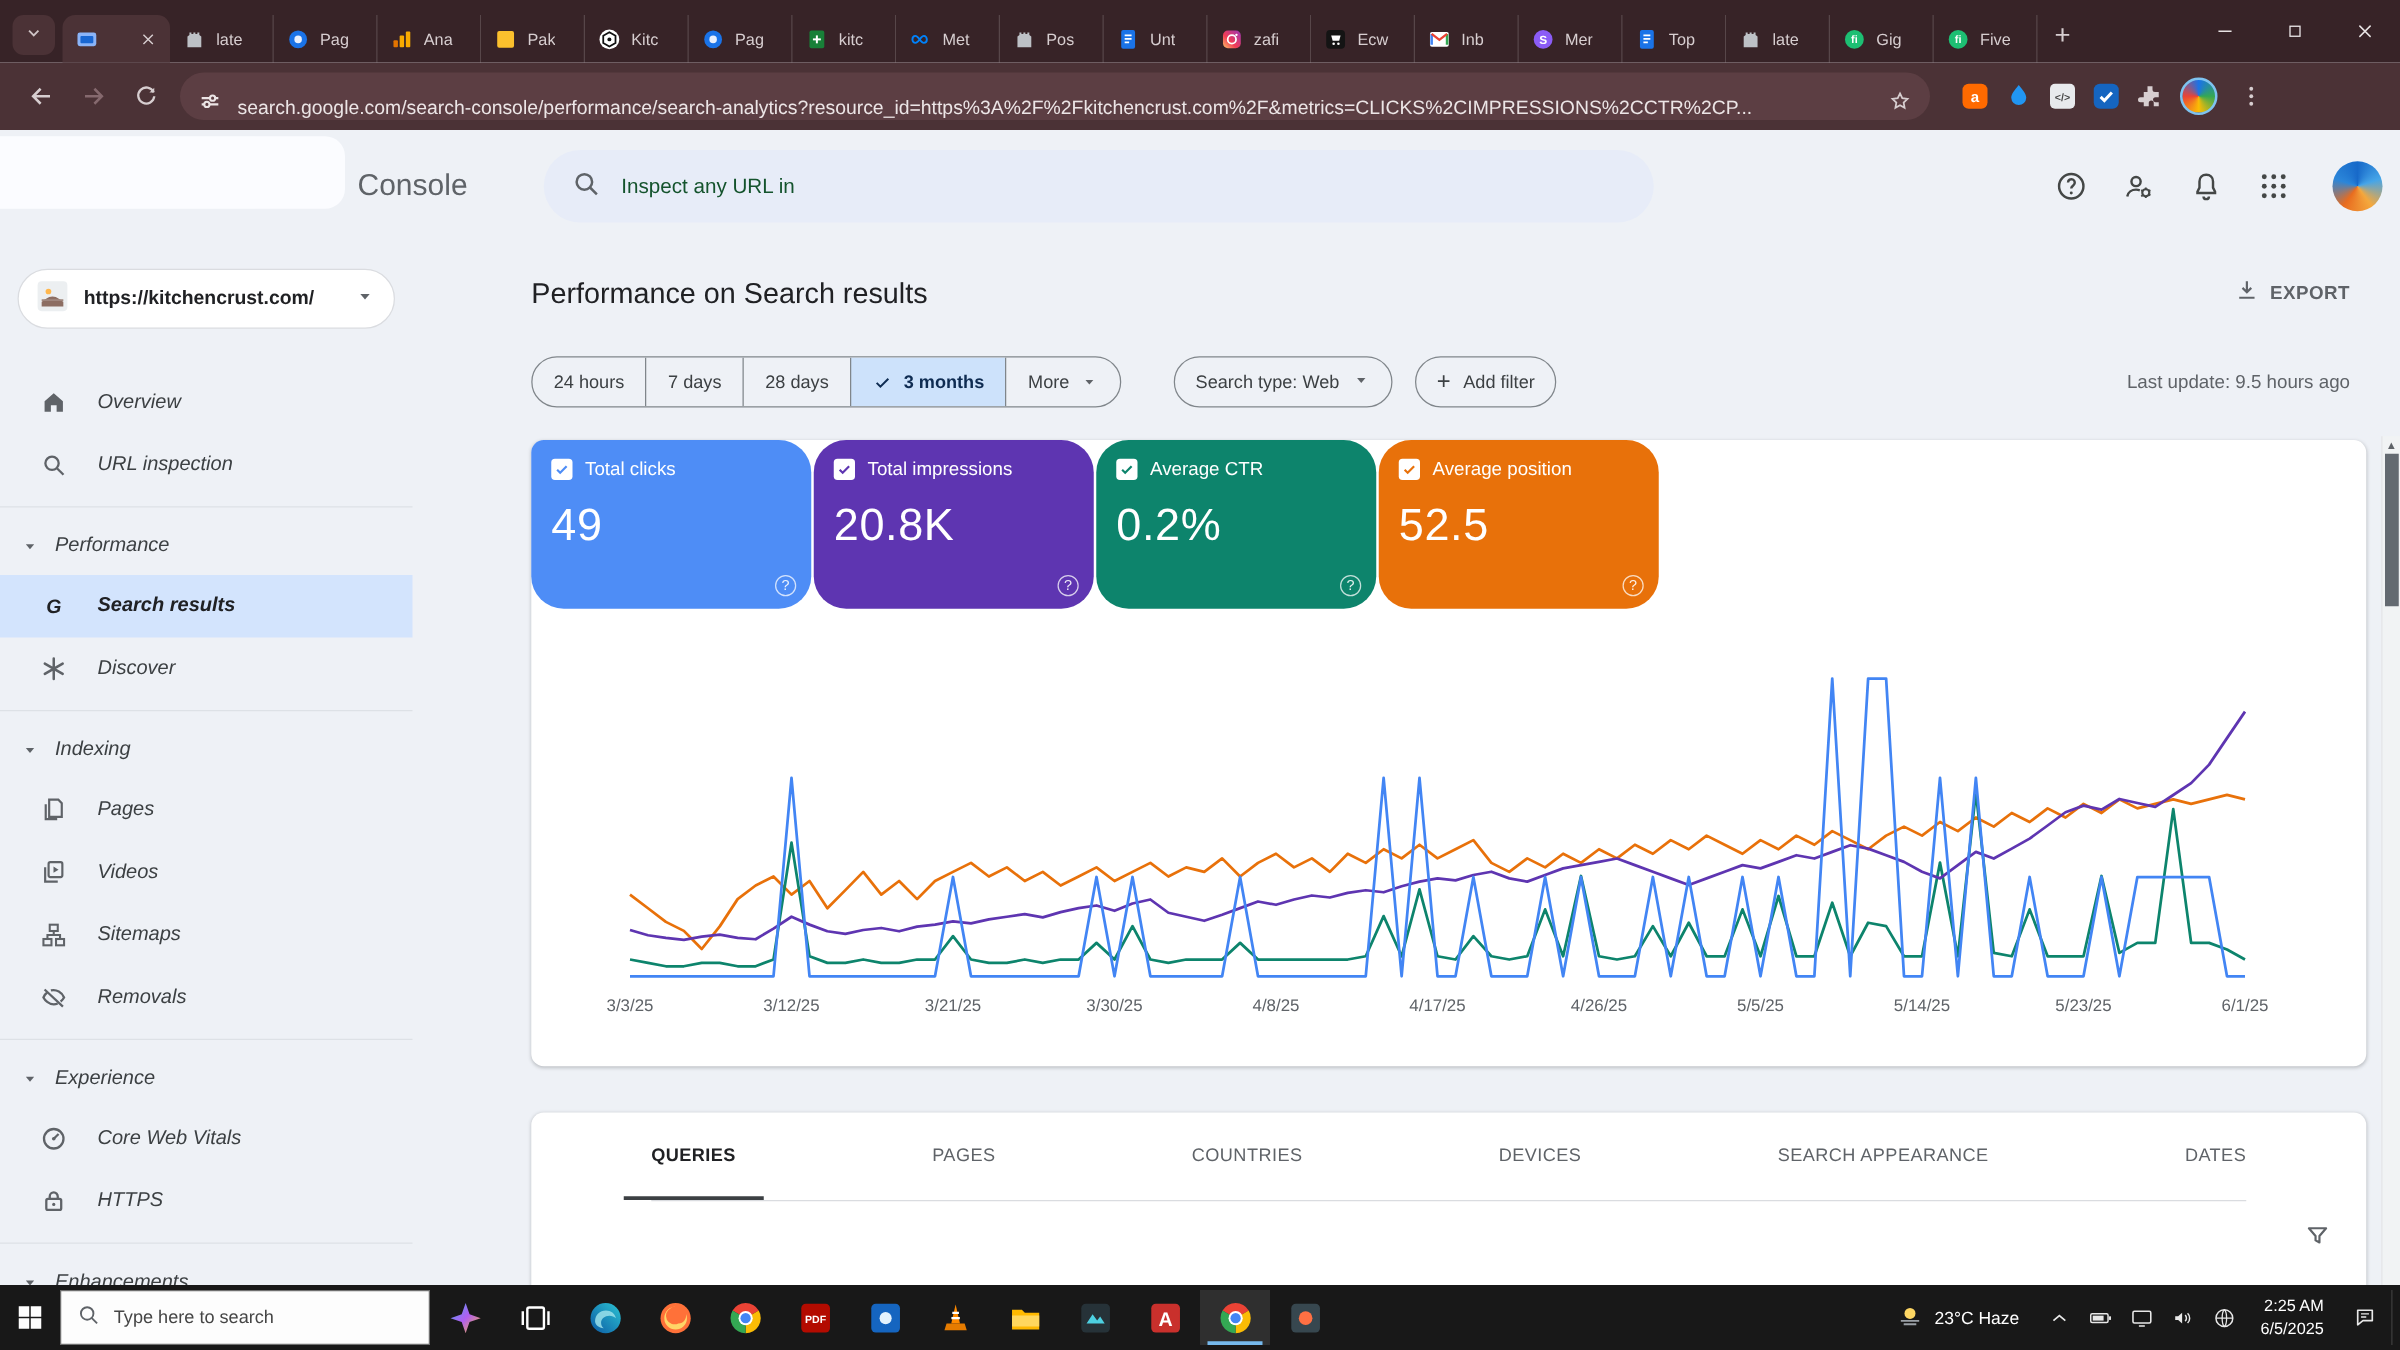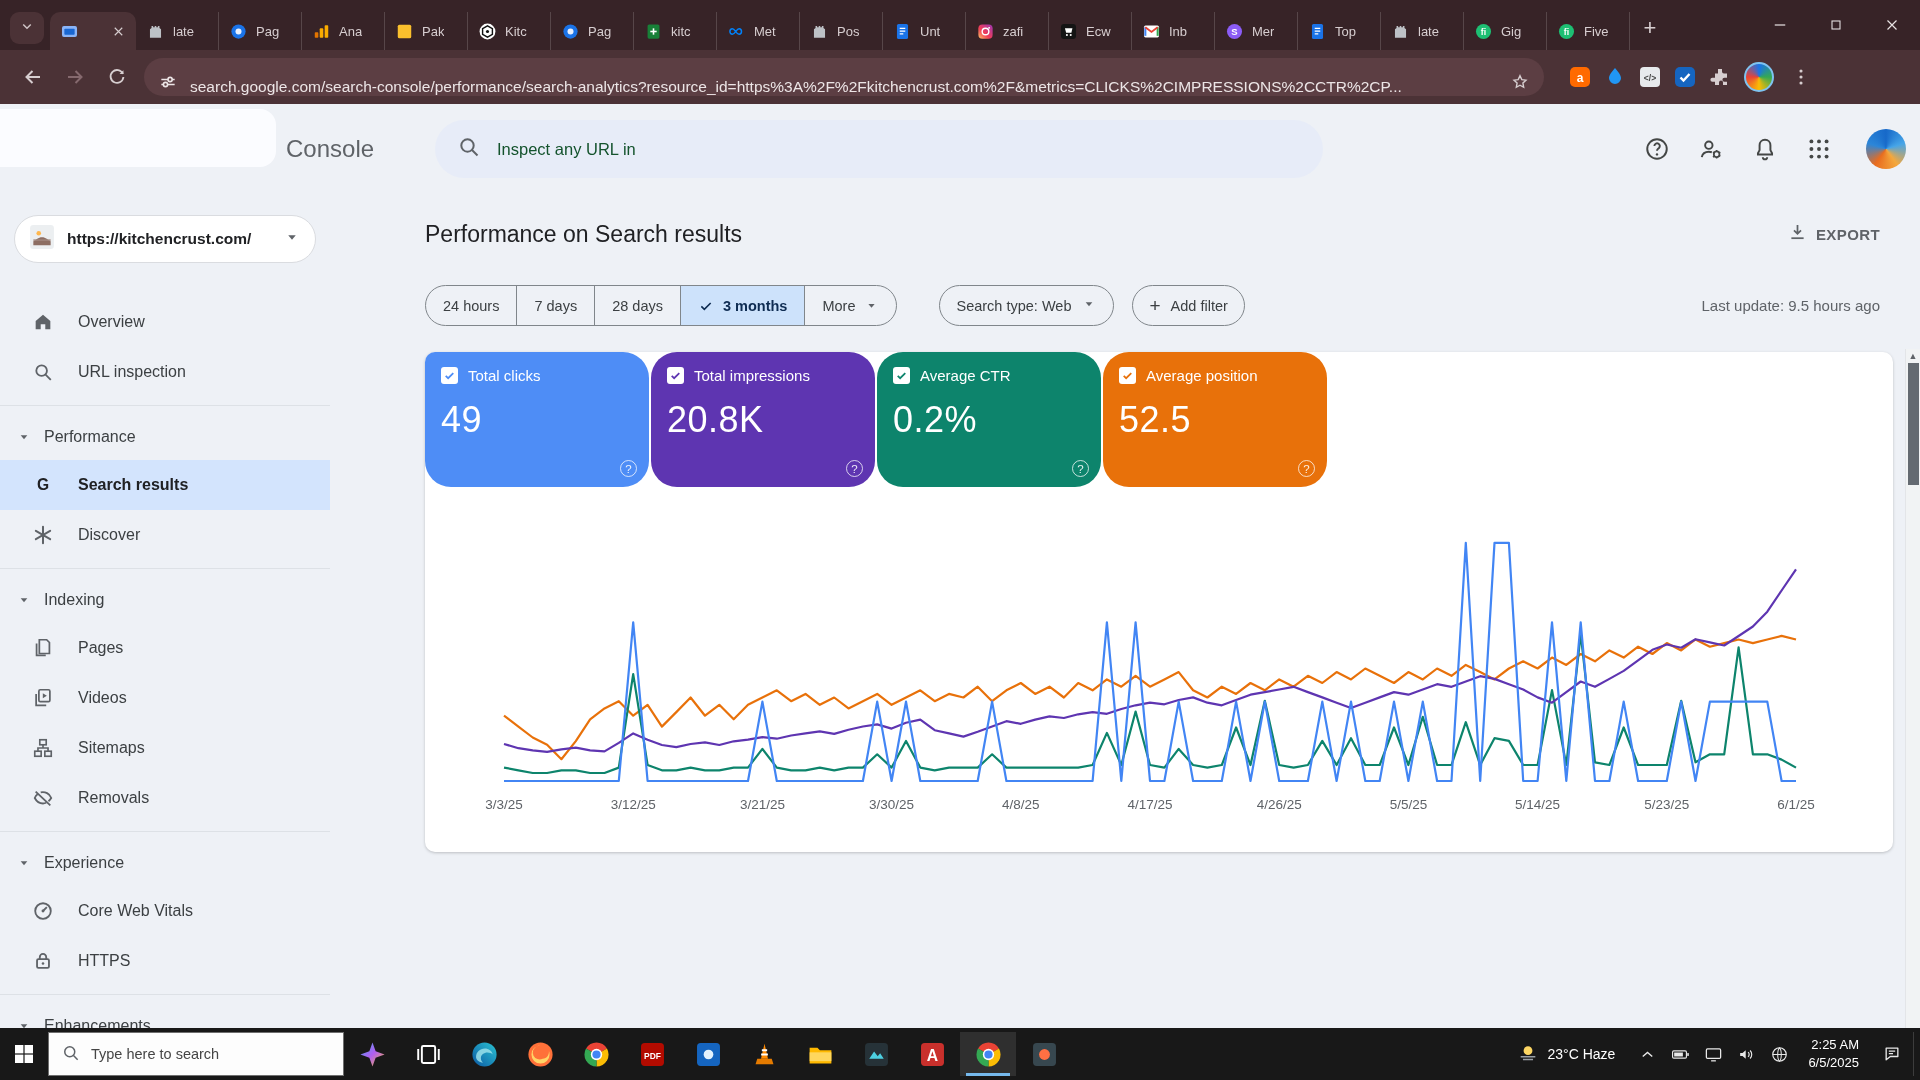--- a/index.html
+++ b/index.html
@@ -35,21 +35,21 @@
   .gsc-search { position:absolute; left:435px; top:16px; width:888px; height:58px; background:#e7ecf8; border-radius:29px; display:flex; align-items:center; padding:0 22px; gap:16px; }
   .gsc-search-ph { color:#14532d; font-size:16.5px; }
   .gsc-right { position:absolute; right:14px; top:0; height:89px; display:flex; align-items:center; gap:28px; }
   .gsc-avatar { width:40px; height:40px; border-radius:50%; background:conic-gradient(#1769c9,#46a5e8,#f4a83d,#e86c1f,#2b86d9,#1769c9); margin-left:6px; }
 
   
   .body-row { display:flex; height:847px; }
   .sidebar { width:330px; flex:0 0 auto; padding-top:22px; }
   .property-pill { margin-left:14px; width:302px; height:48px; background:#fff; border:1px solid #dadce0; border-radius:24px; display:flex; align-items:center; gap:12px; padding:0 14px; }
   .property-label { font-size:15.5px; font-weight:bold; color:#202124; white-space:nowrap; }
-  .side-nav { margin-top:34px; }
+  .side-nav { margin-top:34px;font-style:italic; }
   .side-item { height:50px; display:flex; align-items:center; gap:24px; padding-left:32px; font-size:16px; color:#3c4043; }
   .side-item.active { background:#d3e4fd; font-weight:bold; color:#202124; }
   .side-divider { height:1px; background:#dde1e6; margin:8px 0; }
   .side-section { height:46px; display:flex; align-items:center; gap:12px; padding-left:16px; font-size:16px; color:#3c4043; }
 
   .main { flex:1; padding-left:95px; position:relative; }
   .page-head { display:flex; align-items:center; margin-top:22px; padding-right:40px; height:38px; }
   .page-title { font-size:23px; color:#202124; }
   .export-btn { margin-left:auto; display:flex; align-items:center; gap:8px; color:#5f6368; font-size:15px; font-weight:bold; letter-spacing:.4px; }
 
@@ -698,20 +698,33 @@
               <text x="595.8" y="322" font-size="13.5" fill="#5f6368" text-anchor="middle" font-family="Liberation Sans,sans-serif">4/8/25</text>
               <text x="725.0" y="322" font-size="13.5" fill="#5f6368" text-anchor="middle" font-family="Liberation Sans,sans-serif">4/17/25</text>
               <text x="854.2" y="322" font-size="13.5" fill="#5f6368" text-anchor="middle" font-family="Liberation Sans,sans-serif">4/26/25</text>
               <text x="983.4" y="322" font-size="13.5" fill="#5f6368" text-anchor="middle" font-family="Liberation Sans,sans-serif">5/5/25</text>
               <text x="1112.6" y="322" font-size="13.5" fill="#5f6368" text-anchor="middle" font-family="Liberation Sans,sans-serif">5/14/25</text>
               <text x="1241.8" y="322" font-size="13.5" fill="#5f6368" text-anchor="middle" font-family="Liberation Sans,sans-serif">5/23/25</text>
               <text x="1371.0" y="322" font-size="13.5" fill="#5f6368" text-anchor="middle" font-family="Liberation Sans,sans-serif">6/1/25</text>
             </svg></div>
       </div>
 
+      <div class="table-card">
+        <div class="table-tabs" id="table-tabs">
+            <div class="table-tab active">QUERIES</div>
+            <div class="table-tab">PAGES</div>
+            <div class="table-tab">COUNTRIES</div>
+            <div class="table-tab">DEVICES</div>
+            <div class="table-tab">SEARCH APPEARANCE</div>
+            <div class="table-tab">DATES</div>
+          </div>
+        <div class="funnel-wrap" id="funnel-ico"><svg width="22" height="22" viewBox="0 0 24 24" fill="none" xmlns="http://www.w3.org/2000/svg">
+              <path d="M4.5 5h15l-5.8 6.8v5.6l-3.4-1.8v-3.8z" stroke="#5f6368" stroke-width="1.9" stroke-linejoin="round"></path>
+            </svg></div>
+      </div>
     </main>
   </div>
 
   <div class="scrollbar">
     <div class="scroll-up">▲</div>
     <div class="scroll-thumb"></div>
   </div>
 
   <div class="taskbar">
     <div class="start-btn" id="start-ico">

